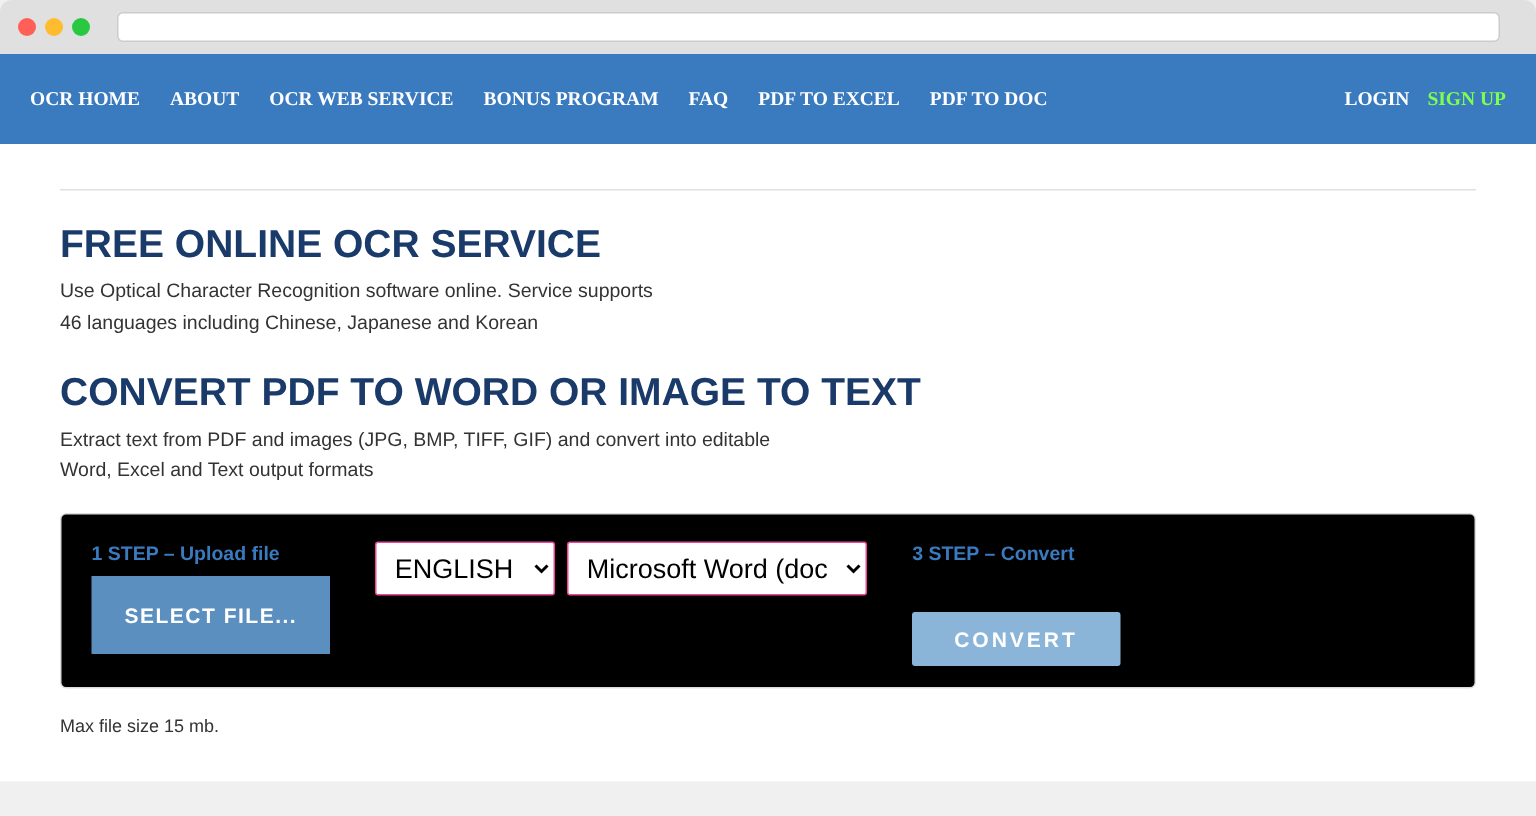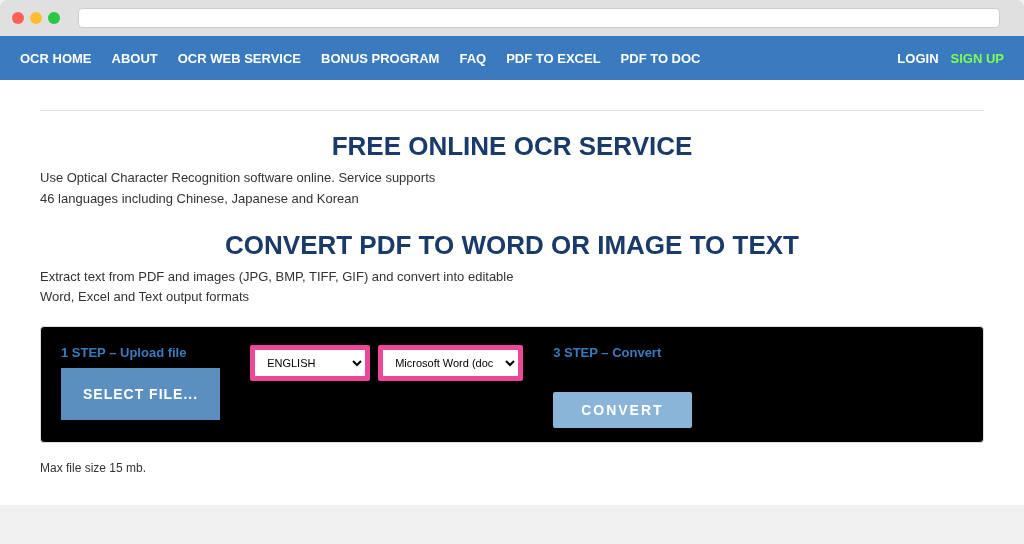--- a/index.html
+++ b/index.html
@@ -26,21 +26,22 @@
       height: 20px;
       border: 1px solid #ccc;
     }
 
     
     .navbar {
       background: #3a7abf;
       padding: 0 20px;
       display: flex;
       justify-content: space-between;
-      height: 44px;
+      height: 60px;
+      font-family: Liberation Serif, serif;
     }
     .nav-left {
       display: flex;
       align-items: center;
       gap: 20px;
     }
     .nav-item {
       color: white;
       font-size: 13px;
       font-weight: bold;
@@ -93,21 +94,20 @@
       border: none;
     }
 
     
     .section-heading {
       font-size: 26px;
       font-weight: 900;
       color: #1a3a6a;
       margin: 20px 0 6px;
       text-transform: uppercase;
-      text-align: center;
     }
     .section-sub {
       font-size: 13px;
       color: #333;
       line-height: 1.6;
       margin-bottom: 10px;
     }
 
     
     .steps-box {
@@ -132,22 +132,22 @@
       border: none;
       padding: 18px 22px;
       font-size: 14px;
       font-weight: bold;
       cursor: pointer;
       border-radius: 0;
       letter-spacing: 1px;
     }
     .step-select {
       padding: 6px 8px;
-      font-size: 11px;
-      border: 5px solid #ec4899;
+      font-size: 18px;
+      border: 1px solid #ec4899;
       border-radius: 2px;
       background: white;
       cursor: pointer;
       min-width: 120px;
     }
     .convert-btn {
       background: #8ab4d8;
       color: white;
       border: none;
       padding: 10px 28px;

